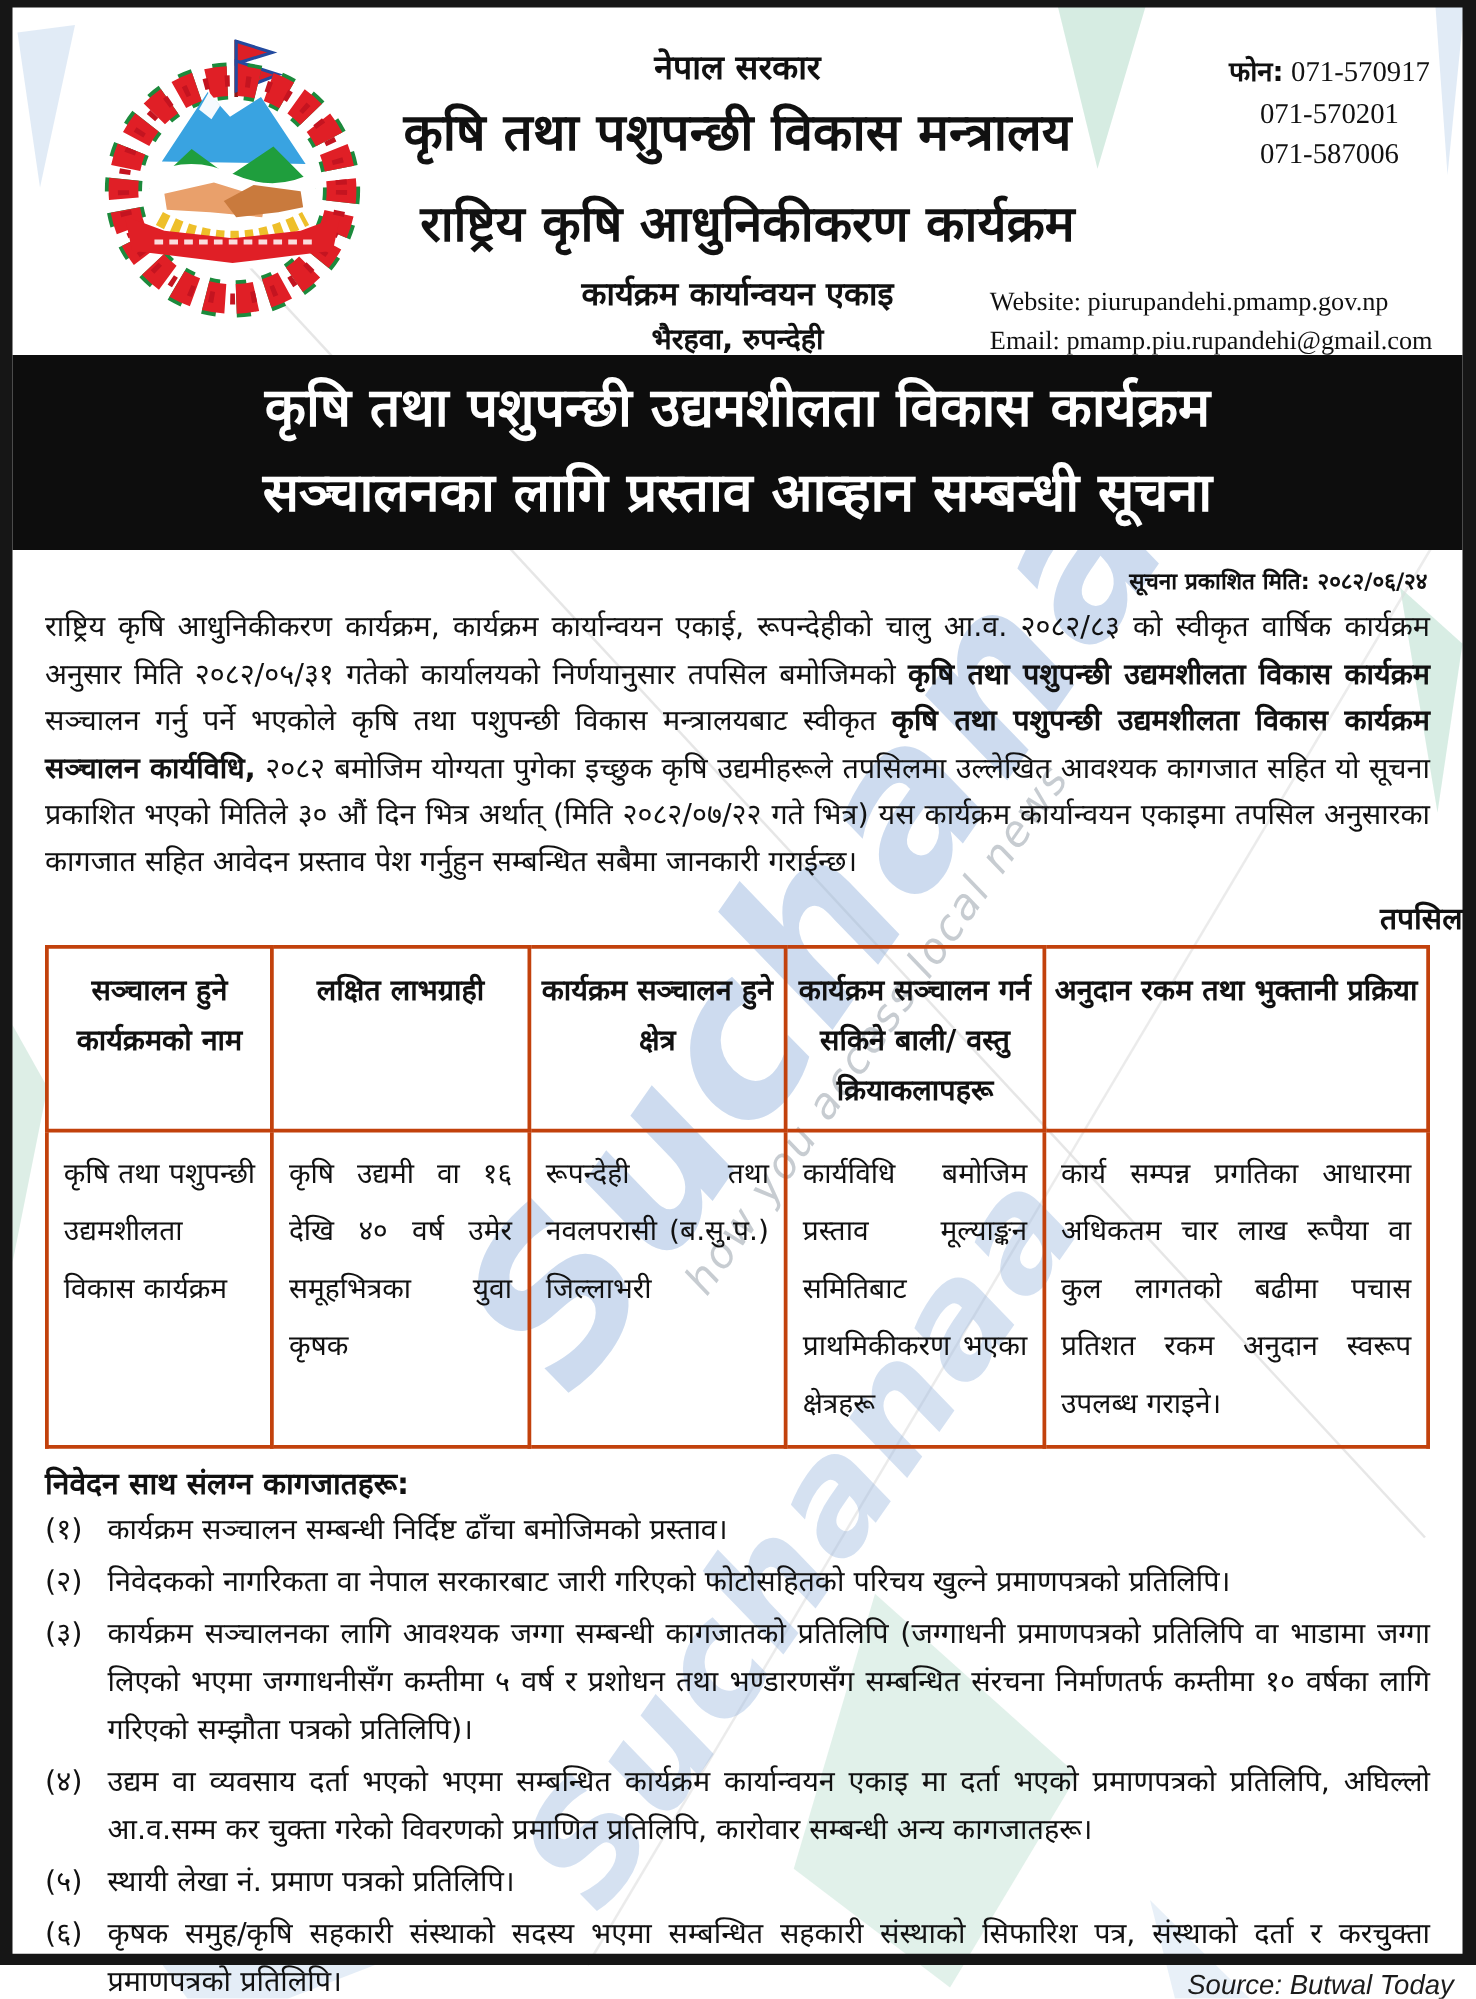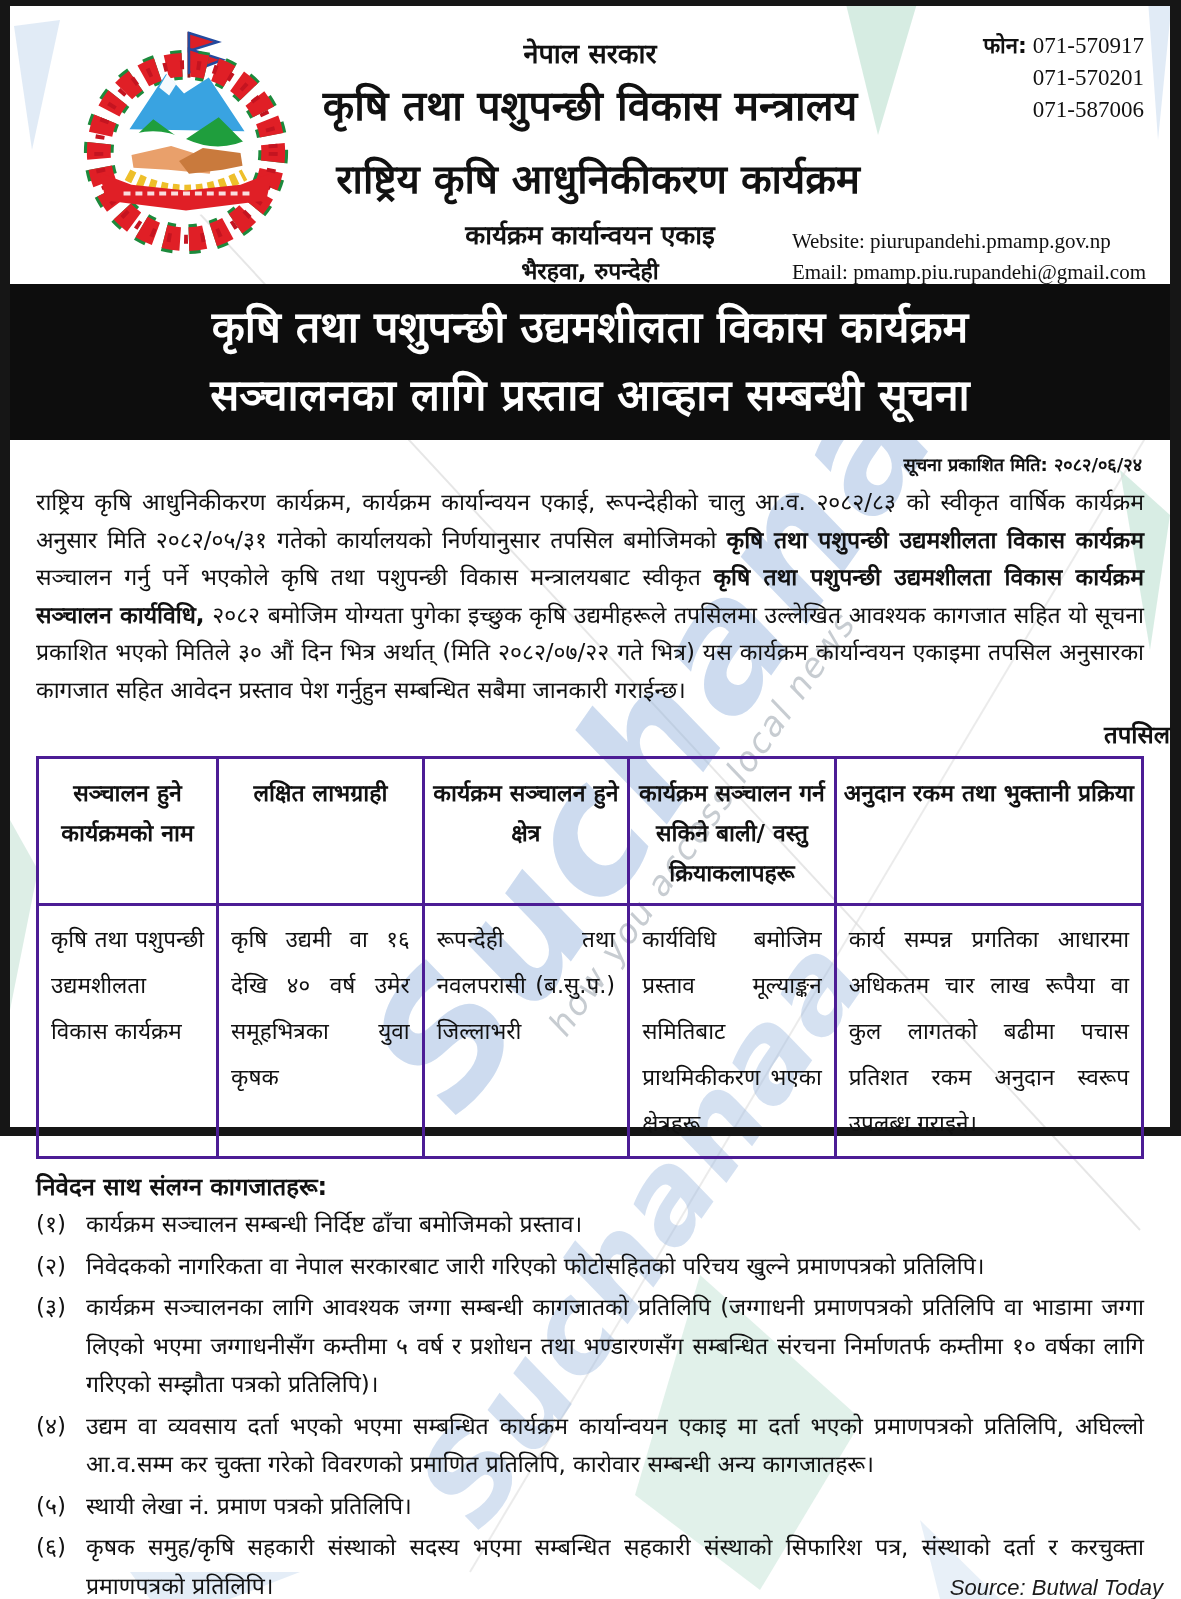--- a/index.html
+++ b/index.html
@@ -7,49 +7,49 @@
   .page{position:relative;width:1181px;height:1599px;background:#fff;}
 
   
   .bg-decor{position:absolute;left:0;top:0;width:1181px;height:1599px;z-index:0;}
   .wm{position:absolute;z-index:0;font-style:italic;font-weight:700;color:#9cb9e0;pointer-events:none;white-space:nowrap;}
   .wm1{left:330px;top:1030px;font-size:170px;opacity:.50;transform:rotate(-55deg);transform-origin:left top;letter-spacing:4px;}
   .wm2{left:390px;top:1470px;font-size:120px;opacity:.42;transform:rotate(-55deg);transform-origin:left top;letter-spacing:3px;}
   .wm-tag{left:540px;top:1020px;font-size:34px;font-weight:400;color:#9aa4ad;opacity:.55;transform:rotate(-55deg);transform-origin:left top;letter-spacing:2px;}
 
   
-  .frame{position:absolute;left:0;top:0;width:1181px;height:1136px;box-sizing:border-box;border:solid #161616;border-width:6px 11px 9px 10px;z-index:1;}
+  .frame{position:absolute;left:0;top:0;width:1181px;height:1572px;box-sizing:border-box;border:solid #161616;border-width:6px 11px 9px 10px;z-index:1;}
 
   
   .letterhead{position:relative;height:278px;}
   .emblem{position:absolute;left:62px;top:20px;}
   .hc{position:absolute;left:0;right:0;top:0;text-align:center;font-weight:700;}
   .h-govt{position:absolute;left:0;right:0;top:28px;font-size:27px;}
   .h-ministry{position:absolute;left:0;right:0;top:70px;font-size:41px;font-weight:800;}
   .h-program{position:absolute;left:0;right:0;top:144px;font-size:40px;font-weight:800;padding-left:16px;}
   .h-unit{position:absolute;left:0;right:0;top:210px;font-size:26px;}
   .h-loc{position:absolute;left:0;right:0;top:248px;font-size:23px;}
-  .phones{position:absolute;right:26px;top:24px;font-family:"Liberation Serif",serif;font-size:23px;line-height:32px;text-align:right;}
+  .phones{position:absolute;right:26px;top:36px;font-family:"Liberation Serif",serif;font-size:23px;line-height:32px;text-align:center;}
   .phone-label{font-family:"DejaVu Sans",sans-serif;font-weight:700;font-size:22px;margin-right:6px;}
   .contact2{position:absolute;right:24px;top:220px;font-family:"Liberation Serif",serif;font-size:21px;line-height:31px;text-align:left;}
 
   
   .banner{background:#0d0d0d;color:#fff;text-align:center;padding:14px 10px 16px;}
   .banner div{font-size:43px;font-weight:800;line-height:58px;}
   .banner .b2{margin-top:10px;}
 
   .date-line{text-align:right;font-weight:700;font-size:18px;margin:12px 28px 0 0;}
 
   .intro{margin:8px 26px 0 26px;font-size:23px;line-height:37.5px;text-align:justify;}
   .rich-bold{font-weight:700;}
 
   .tapasil{text-align:right;font-weight:700;font-size:24px;margin:8px 0 6px;}
 
   table.tap{border-collapse:collapse;margin:0 26px;width:1108px;table-layout:fixed;background:transparent;}
-  table.tap th,table.tap td{border:3px solid #4c1d95;vertical-align:top;}
+  table.tap th,table.tap td{border:3px solid #c2410c;vertical-align:top;}
   table.tap th{font-size:23px;font-weight:700;text-align:center;padding:14px 6px 10px;line-height:40px;height:108px;box-sizing:border-box;}
   table.tap td{font-size:22.5px;padding:10px 12px;line-height:46px;text-align:justify;height:150px;box-sizing:border-box;}
   .c1{width:16.3%;} .c2{width:18.6%;} .c3{width:18.6%;} .c4{width:18.7%;} .c5{width:27.8%;}
 
   .docs{margin:10px 26px 0;}
   .docs-title{font-weight:700;font-size:24px;margin-bottom:0;}
   .doc-item{display:flex;font-size:23px;line-height:38.5px;margin:3px 0;}
   .doc-num{flex:0 0 50px;}
   .doc-text{flex:1;text-align:justify;}
 

